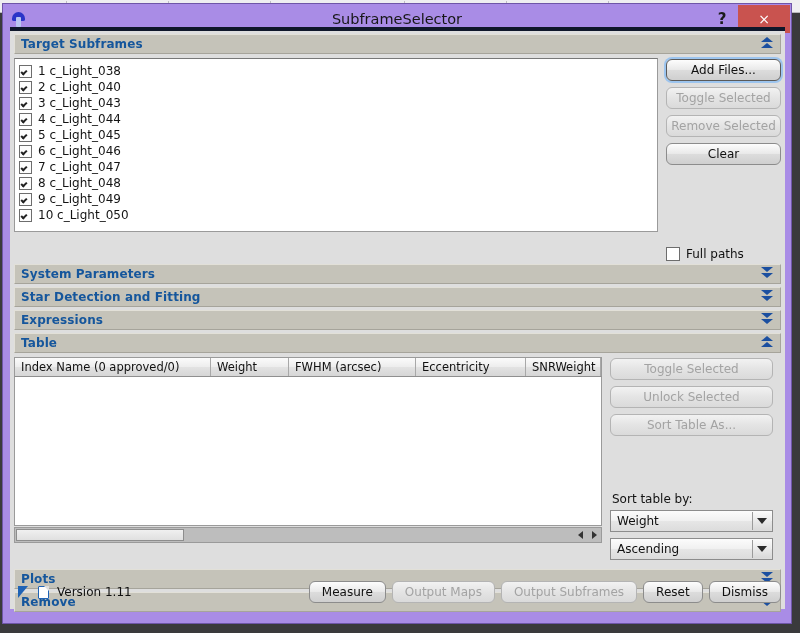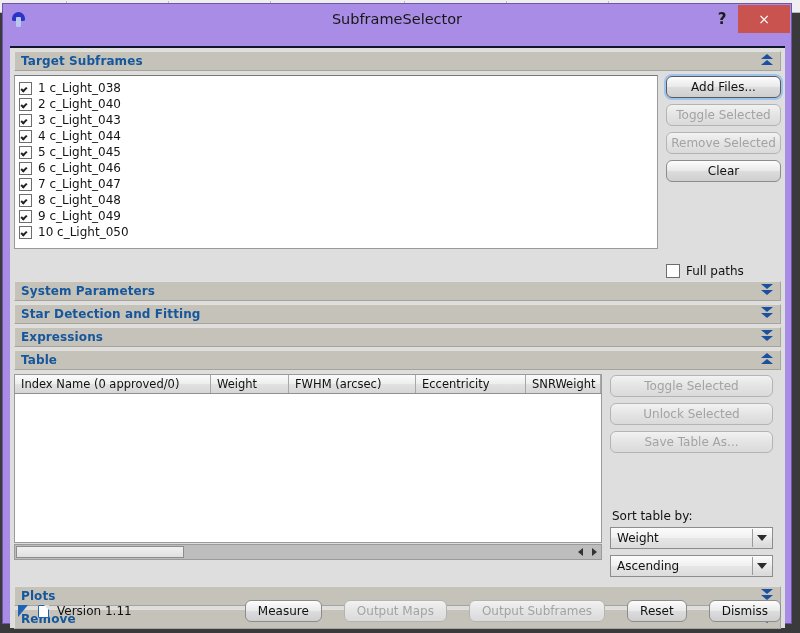--- a/index.html
+++ b/index.html
@@ -87,25 +87,25 @@
   #close-btn {
     position: absolute; right: 1px; top: 1px;
     width: 52px; height: 28px;
     background: #c9534f;
     color: #ffffff; font-size: 14px;
     display: flex; align-items: center; justify-content: center;
   }
 
   
   #dialog {
-    position: absolute; left: 7px; top: 42px;
+    position: absolute; left: 7px; top: 23px;
     width: 775px; height: 582px;
     background: #dedede;
     box-sizing: border-box;
-    border-top: 2px solid #0f172a;
+    border-top: 4px solid #0f172a;
   }
 
   
   .sect-head {
     height: 20px;
     margin: 3px 4px 0 4px;
     background: #c5c3b9;
     border-top: 1px solid #e2e0d8;
     border-left: 1px solid #e2e0d8;
     border-right: 1px solid #a6a49b;
@@ -301,21 +301,21 @@
     border-radius: 1px;
     background: #fff;
     box-sizing: border-box;
   }
   #doc-icon::after {
     content: ""; position: absolute; right: -1px; top: -1px;
     width: 0; height: 0;
     border-top: 5px solid #dedede;
     border-left: 5px solid transparent;
   }
-  #footbtns { margin-left: auto; display: flex; gap: 22px; }
+  #footbtns { margin-left: auto; display: flex; gap: 6px; }
   #footbtns .btn { margin-bottom: 0; width: auto; padding: 0 12px; }
 </style>
 </head>
 <body>
 
 <div id="desktop">
 
   <div id="bg-toolbar">
     <div class="tb-icon">
         <i></i>
@@ -503,21 +503,21 @@
           <div id="tbodyarea"></div>
           <div id="hscroll">
             <div id="hthumb"></div>
             <span class="sarrow left"></span>
             <span class="sarrow right"></span>
           </div>
         </div>
         <div id="table-right">
           <div class="btn disabled">Toggle Selected</div>
           <div class="btn disabled">Unlock Selected</div>
-          <div class="btn disabled">Save Table As...</div>
+          <div class="btn disabled">Sort Table As...</div>
           <div class="sortlabel">Sort table by:</div>
           <div class="select">
             <span>Weight</span>
             <span class="arrowbox">
                 <i></i>
               </span>
           </div>
           <div class="select">
             <span>Ascending</span>
             <span class="arrowbox">

